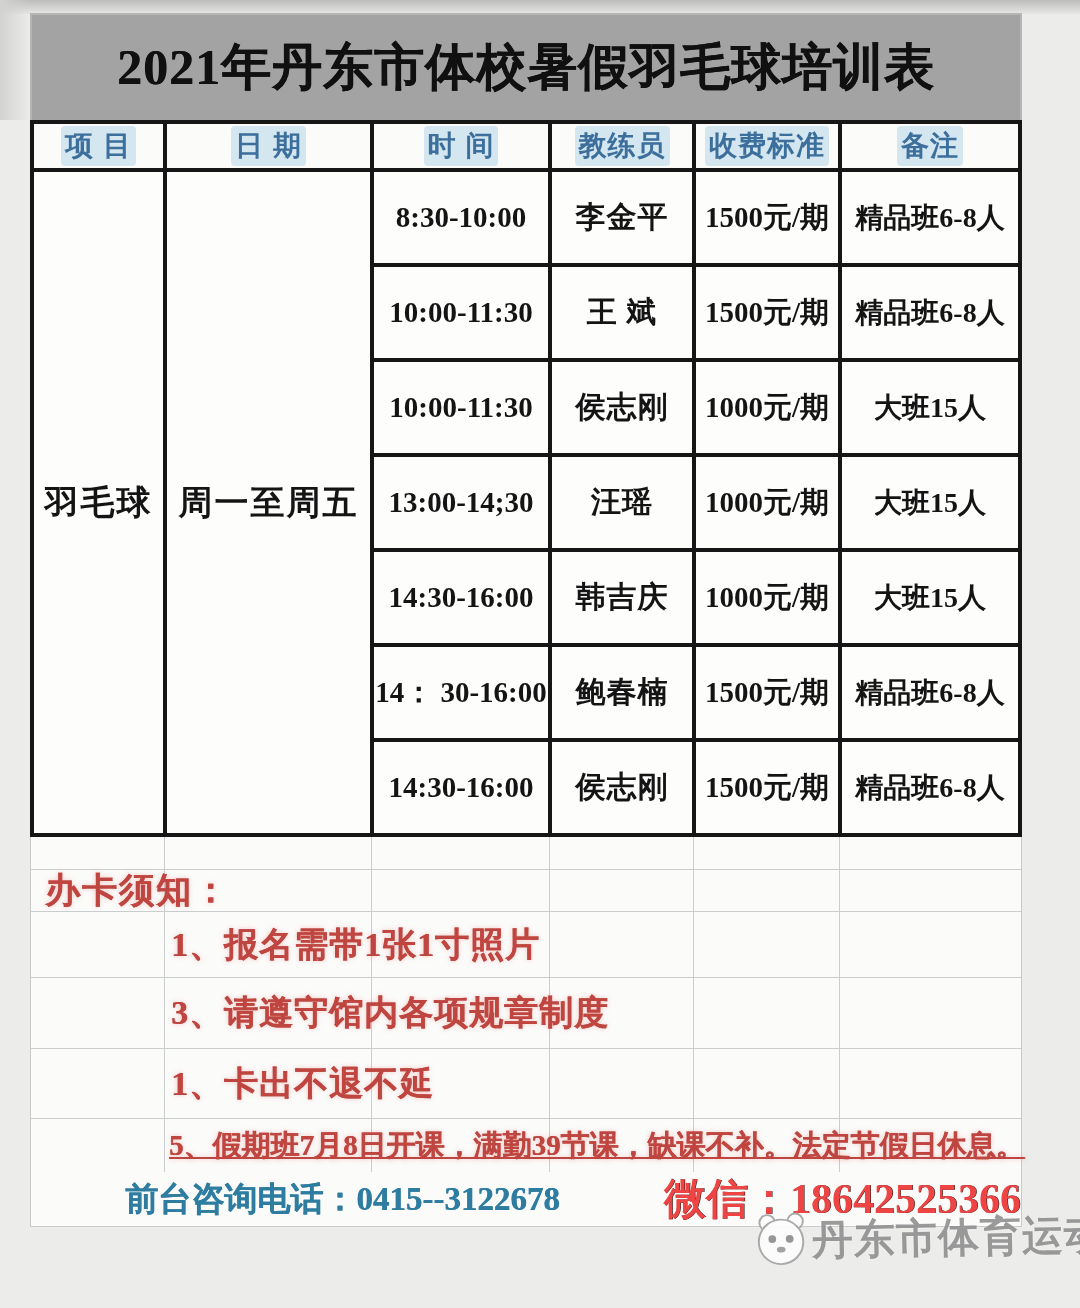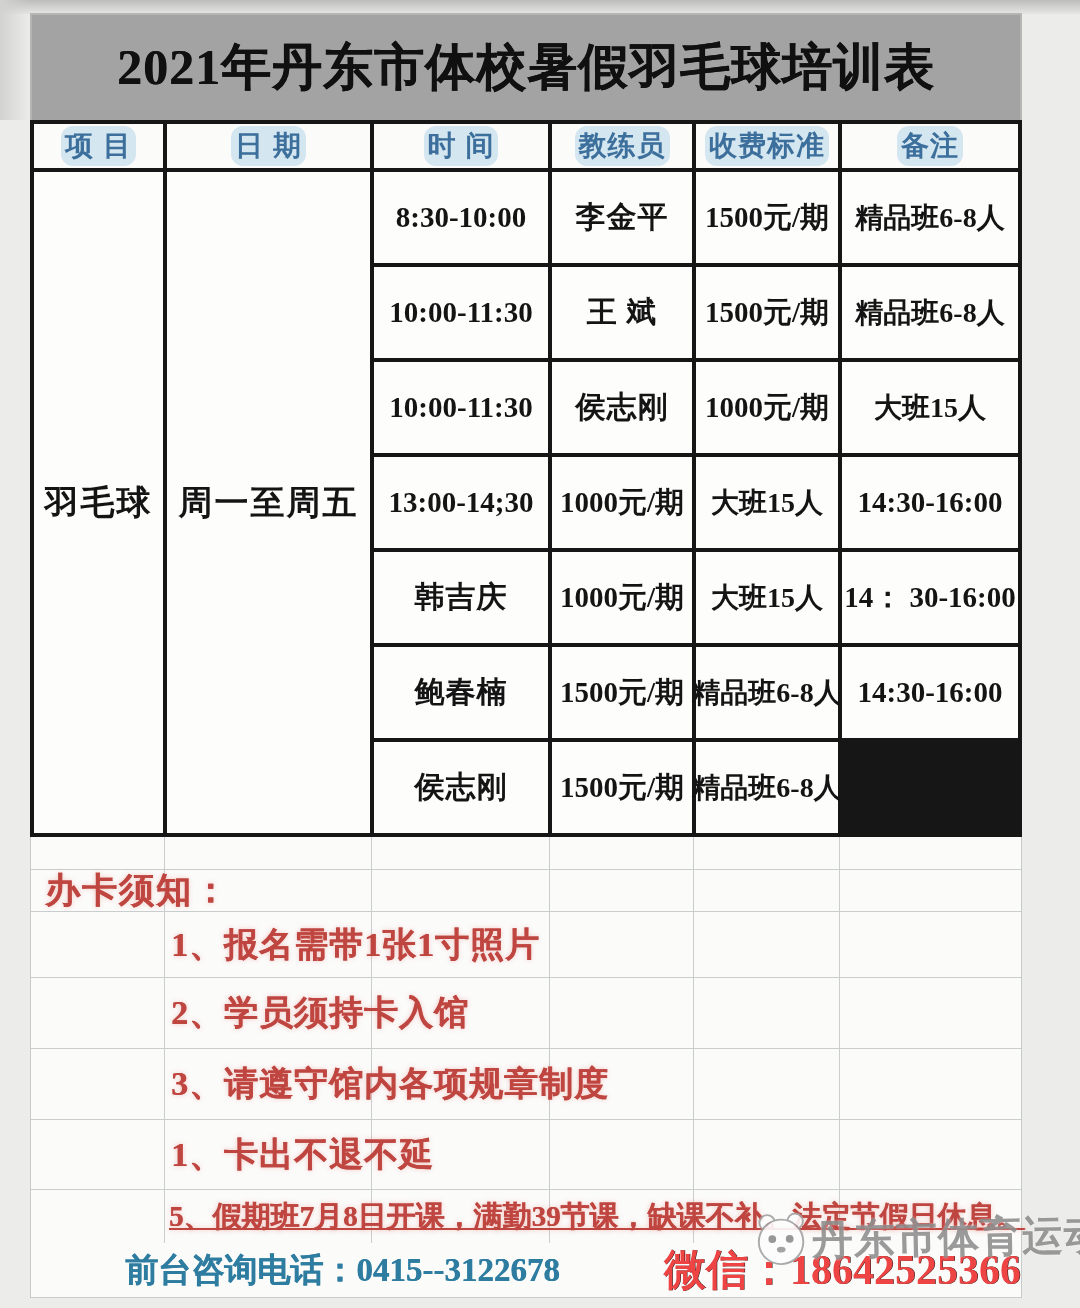--- a/index.html
+++ b/index.html
@@ -44,21 +44,21 @@
   .cell{
     background:#fdfdfc;
     display:flex;align-items:center;justify-content:center;
     color:#141414;font-weight:bold;white-space:nowrap;
   }
   .hcell{background:#fbfbfa;}
   .hcell .hl{
     color:#3c6f9b;
     background:rgba(165,203,229,0.45);
     font-size:28px;font-weight:bold;
-    padding:1px 4px;border-radius:12px;
+    padding:1px 4px;border-radius:4px;
     font-family:"Liberation Sans","DejaVu Sans",sans-serif;
     letter-spacing:1px;
   }
   .project-cell{grid-column:1;grid-row:2/span 7;font-size:34px;letter-spacing:2px;}
   .date-cell{grid-column:2;grid-row:2/span 7;font-size:34px;letter-spacing:2px;}
   .time{font-size:29px;}
   .coach{font-size:30px;letter-spacing:1px;}
   .fee{font-size:29px;}
   .remark{font-size:28px;}
   
@@ -165,20 +165,21 @@
     <div class="cell coach">王 斌</div>
     <div class="cell fee">1500元/期</div>
     <div class="cell remark">精品班6-8人</div>
 
     <div class="cell time">10:00-11:30</div>
     <div class="cell coach">侯志刚</div>
     <div class="cell fee">1000元/期</div>
     <div class="cell remark">大班15人</div>
 
     <div class="cell time">13:00-14;30</div>
+    <div class="cell coach">汪瑶</div>
     <div class="cell fee">1000元/期</div>
     <div class="cell remark">大班15人</div>
 
     <div class="cell time">14:30-16:00</div>
     <div class="cell coach">韩吉庆</div>
     <div class="cell fee">1000元/期</div>
     <div class="cell remark">大班15人</div>
 
     <div class="cell time">14： 30-16:00</div>
     <div class="cell coach">鲍春楠</div>
@@ -197,23 +198,20 @@
     <div class="vline" style="left:518px"></div>
     <div class="vline" style="left:662px"></div>
     <div class="vline" style="left:808px"></div>
 
     <div class="nrow r-blank"></div>
     <div class="nrow r-head">
       <span class="red">办卡须知：</span>
     </div>
     <div class="nrow r-i1">
       <span class="red">1、报名需带1张1寸照片</span>
-    </div>
-    <div class="nrow r-i2">
-      <span class="red">2、学员须持卡入馆</span>
     </div>
     <div class="nrow r-i3">
       <span class="red">3、请遵守馆内各项规章制度</span>
     </div>
     <div class="nrow r-i4">
       <span class="red">1、卡出不退不延</span>
     </div>
     <div class="nrow r-i5">
       <span class="red">5、假期班7月8日开课，满勤39节课，缺课不补。法定节假日休息。</span>
     </div>

